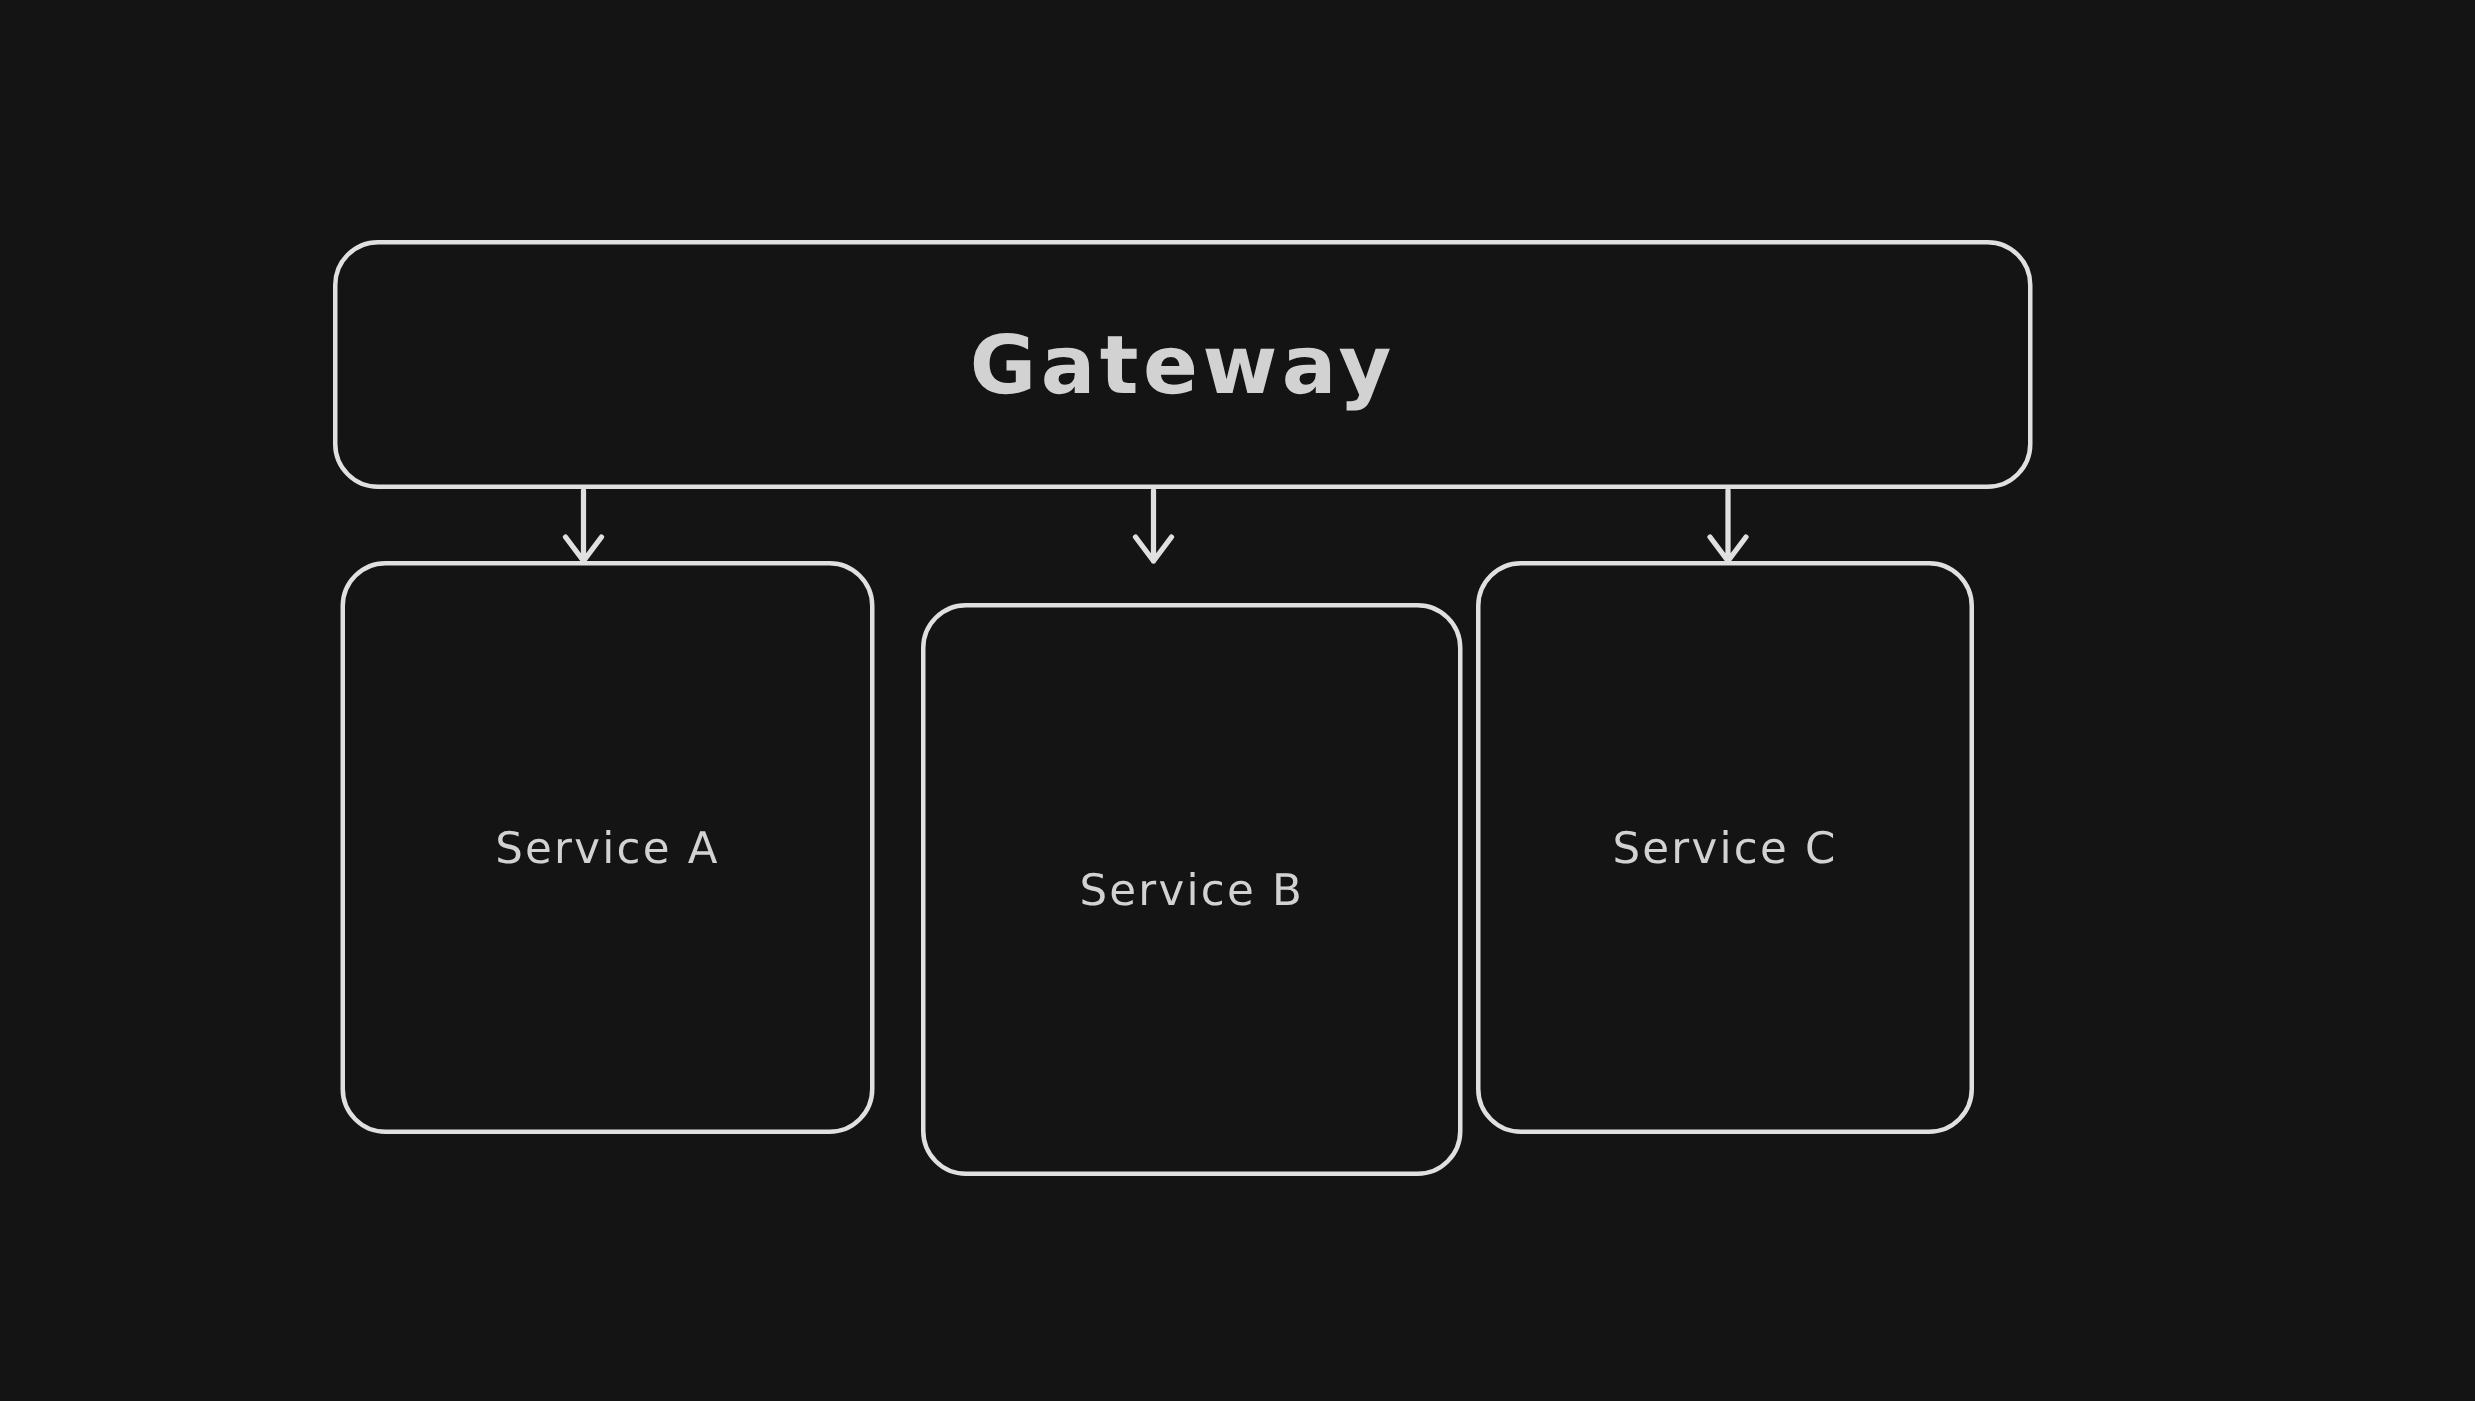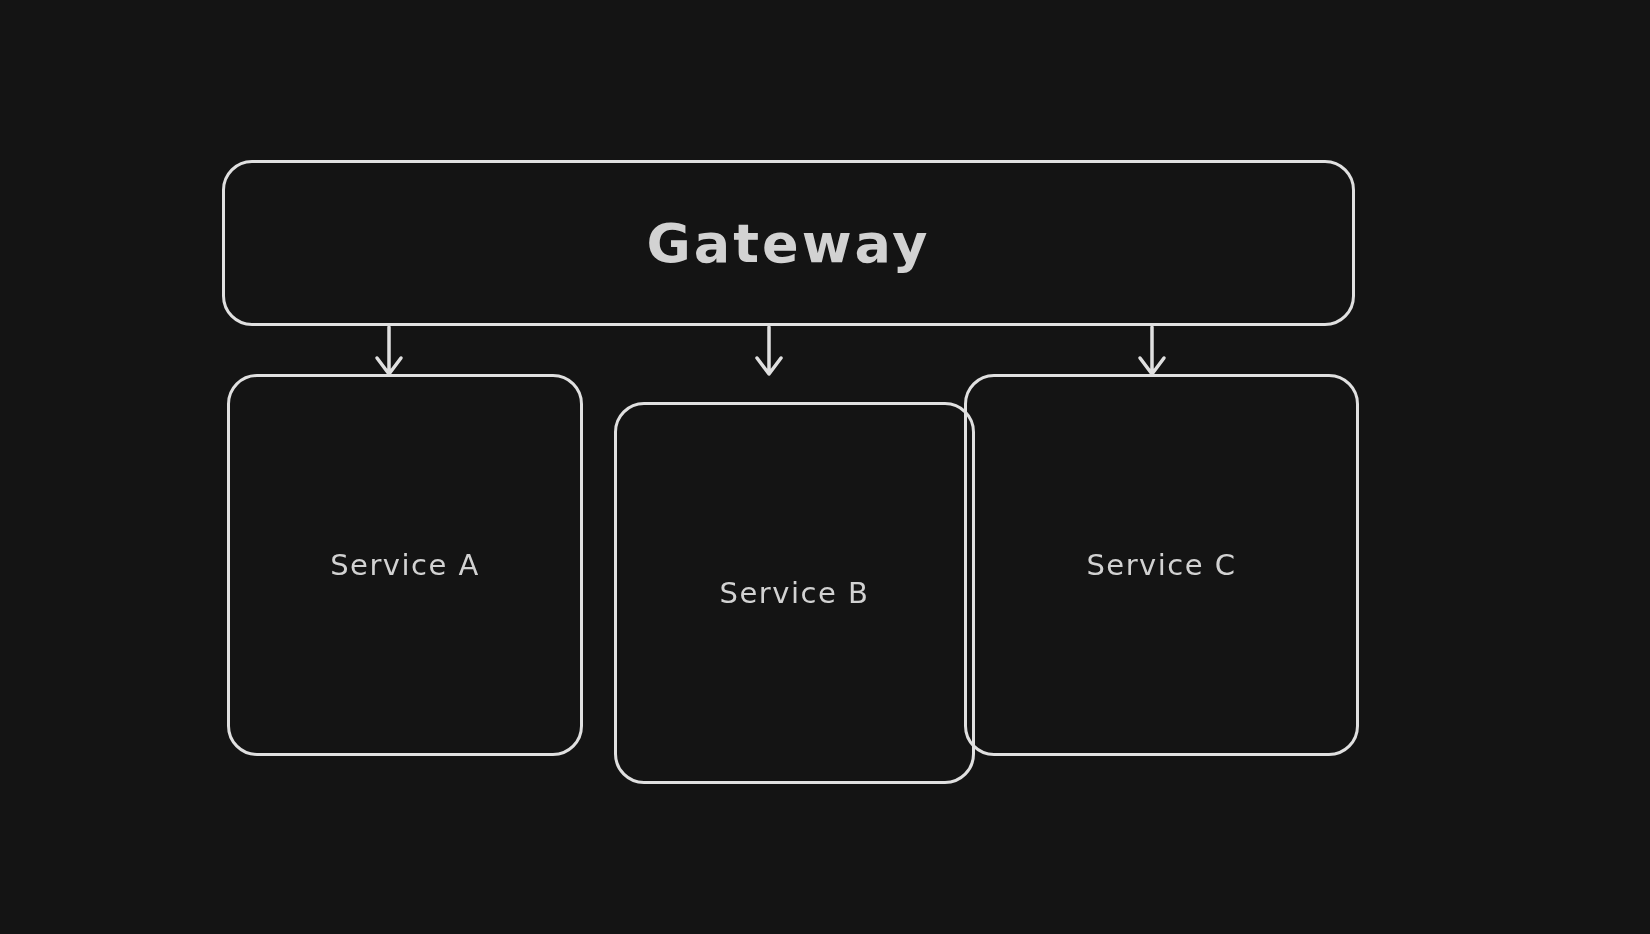--- a/index.html
+++ b/index.html
@@ -46,21 +46,21 @@
     top: 374px;
     height: 382px;
   }
   .node-service .node-label {
     font-size: 29px;
     font-weight: normal;
     letter-spacing: 1.5px;
   }
   .node-service-a { left: 227px; width: 356px; }
   .node-service-b { left: 614px; width: 361px; margin-top: 28px; }
-  .node-service-c { left: 964px; width: 395px; }
+  .node-service-c { left: 984px; width: 332px; }
   .node-label {
     white-space: nowrap;
     user-select: none;
   }
   .connector {
     position: absolute;
     color: var(--stroke);
     top: 325px;
     width: 44px;
     height: 53px;

